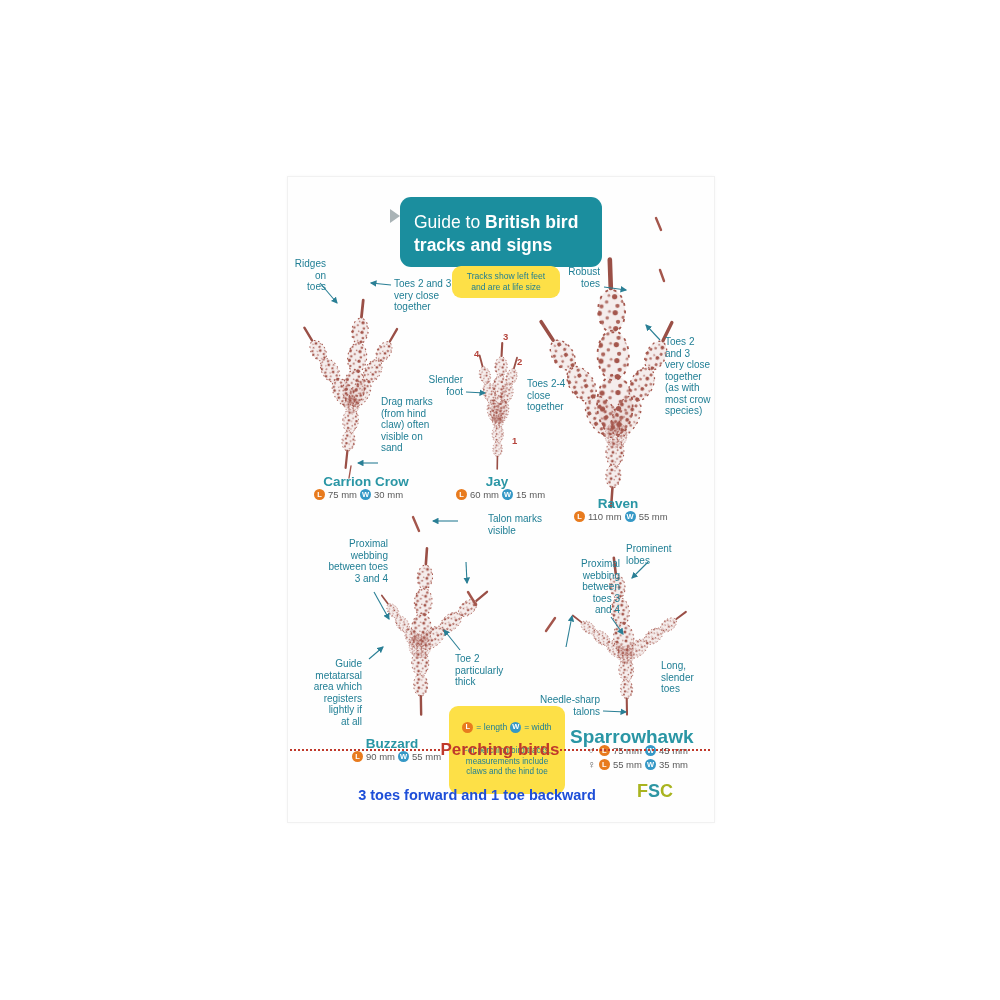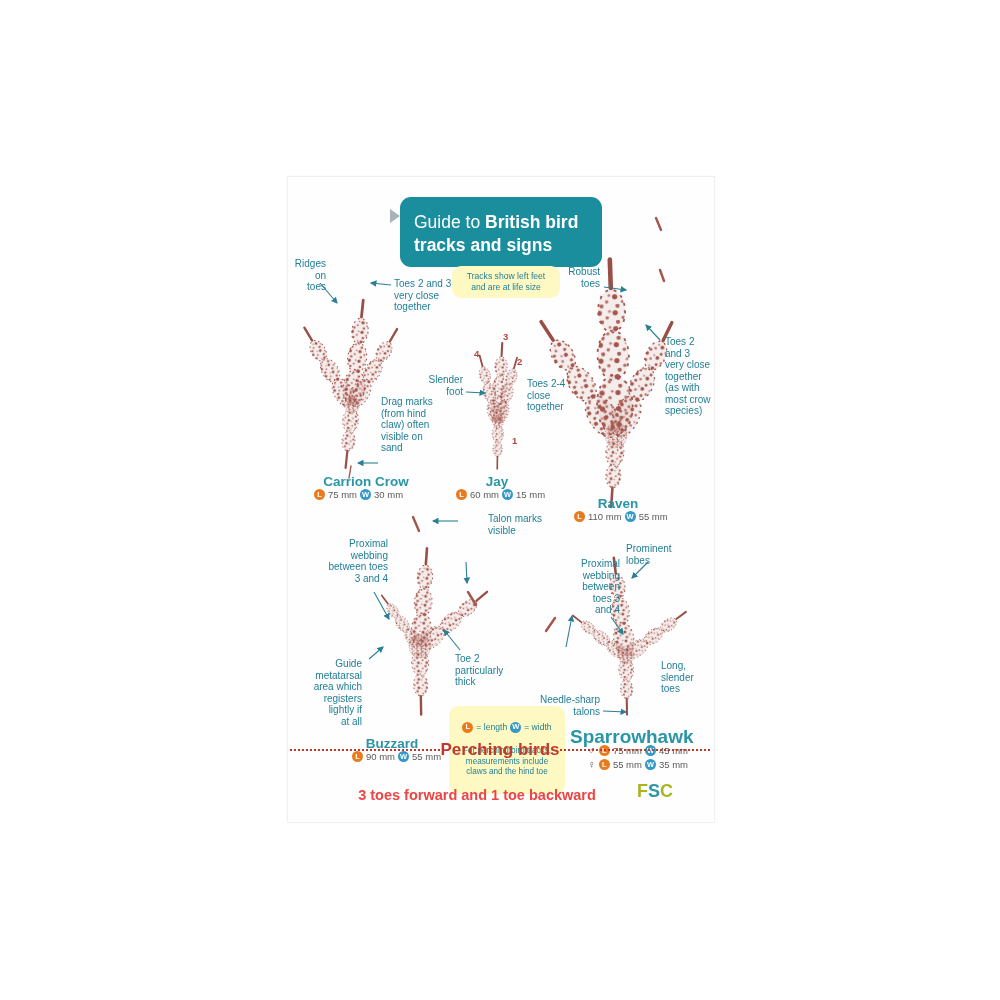--- a/index.html
+++ b/index.html
@@ -20,21 +20,21 @@
   }
   .title-box .tri{
     position:absolute;left:-1px;top:12px;width:0;height:0;
     border-top:7px solid transparent;border-bottom:7px solid transparent;
     border-left:10px solid #a9b3b6;transform:translateX(-9px);
   }
   .title-regular{font-weight:normal;}
   .title-bold{font-weight:bold;}
   
   .bluebox{
-    position:absolute;background:#fef9c3;border-radius:9px;color:#1f7e94;
+    position:absolute;background:#fde047;border-radius:9px;color:#1f7e94;
     text-align:center;white-space:pre-line;
   }
   .note-box{left:452px;top:266px;width:104px;padding:5px 2px;font-size:8.6px;line-height:11px;}
   .legend-box{left:449px;top:706px;width:112px;padding:5px 2px 6px 2px;font-size:8.2px;line-height:10.5px;}
   .legend-line1{display:flex;justify-content:center;align-items:center;gap:3px;font-size:8.6px;margin-bottom:3px;}
   
   .ann{
     position:absolute;color:#1f7e94;font-size:10px;line-height:11.5px;
     white-space:pre-line;
   }
@@ -51,21 +51,21 @@
   .badge.l{background:#e87b1e;}
   .badge.w{background:#3598c6;}
   .sex{font-size:10.5px;color:#5a5a5a;}
   
   .footer-line{
     position:absolute;left:290px;top:740px;width:420px;display:flex;align-items:center;
   }
   .dots{flex:1;border-top:2.5px dotted #c0392b;height:0;}
   .section-title{color:#c0392b;font-size:17px;font-weight:bold;white-space:nowrap;}
   .subtitle{position:absolute;left:287px;top:787px;width:380px;text-align:center;
-    color:#ef4444;font-size:14.5px;font-weight:bold;}
+    color:#1d4ed8;font-size:14.5px;font-weight:bold;}
   .fsc{position:absolute;left:637px;top:781px;font-size:18px;font-weight:bold;letter-spacing:0px;}
   .fsc .f,.fsc .c{color:#a9b41f;}
   .fsc .s{color:#2e96a3;}
 </style>
 </head>
 <body>
 
 <div class="card"></div>
 
 <svg class="layer" width="1000" height="1000" viewBox="0 0 1000 1000">

